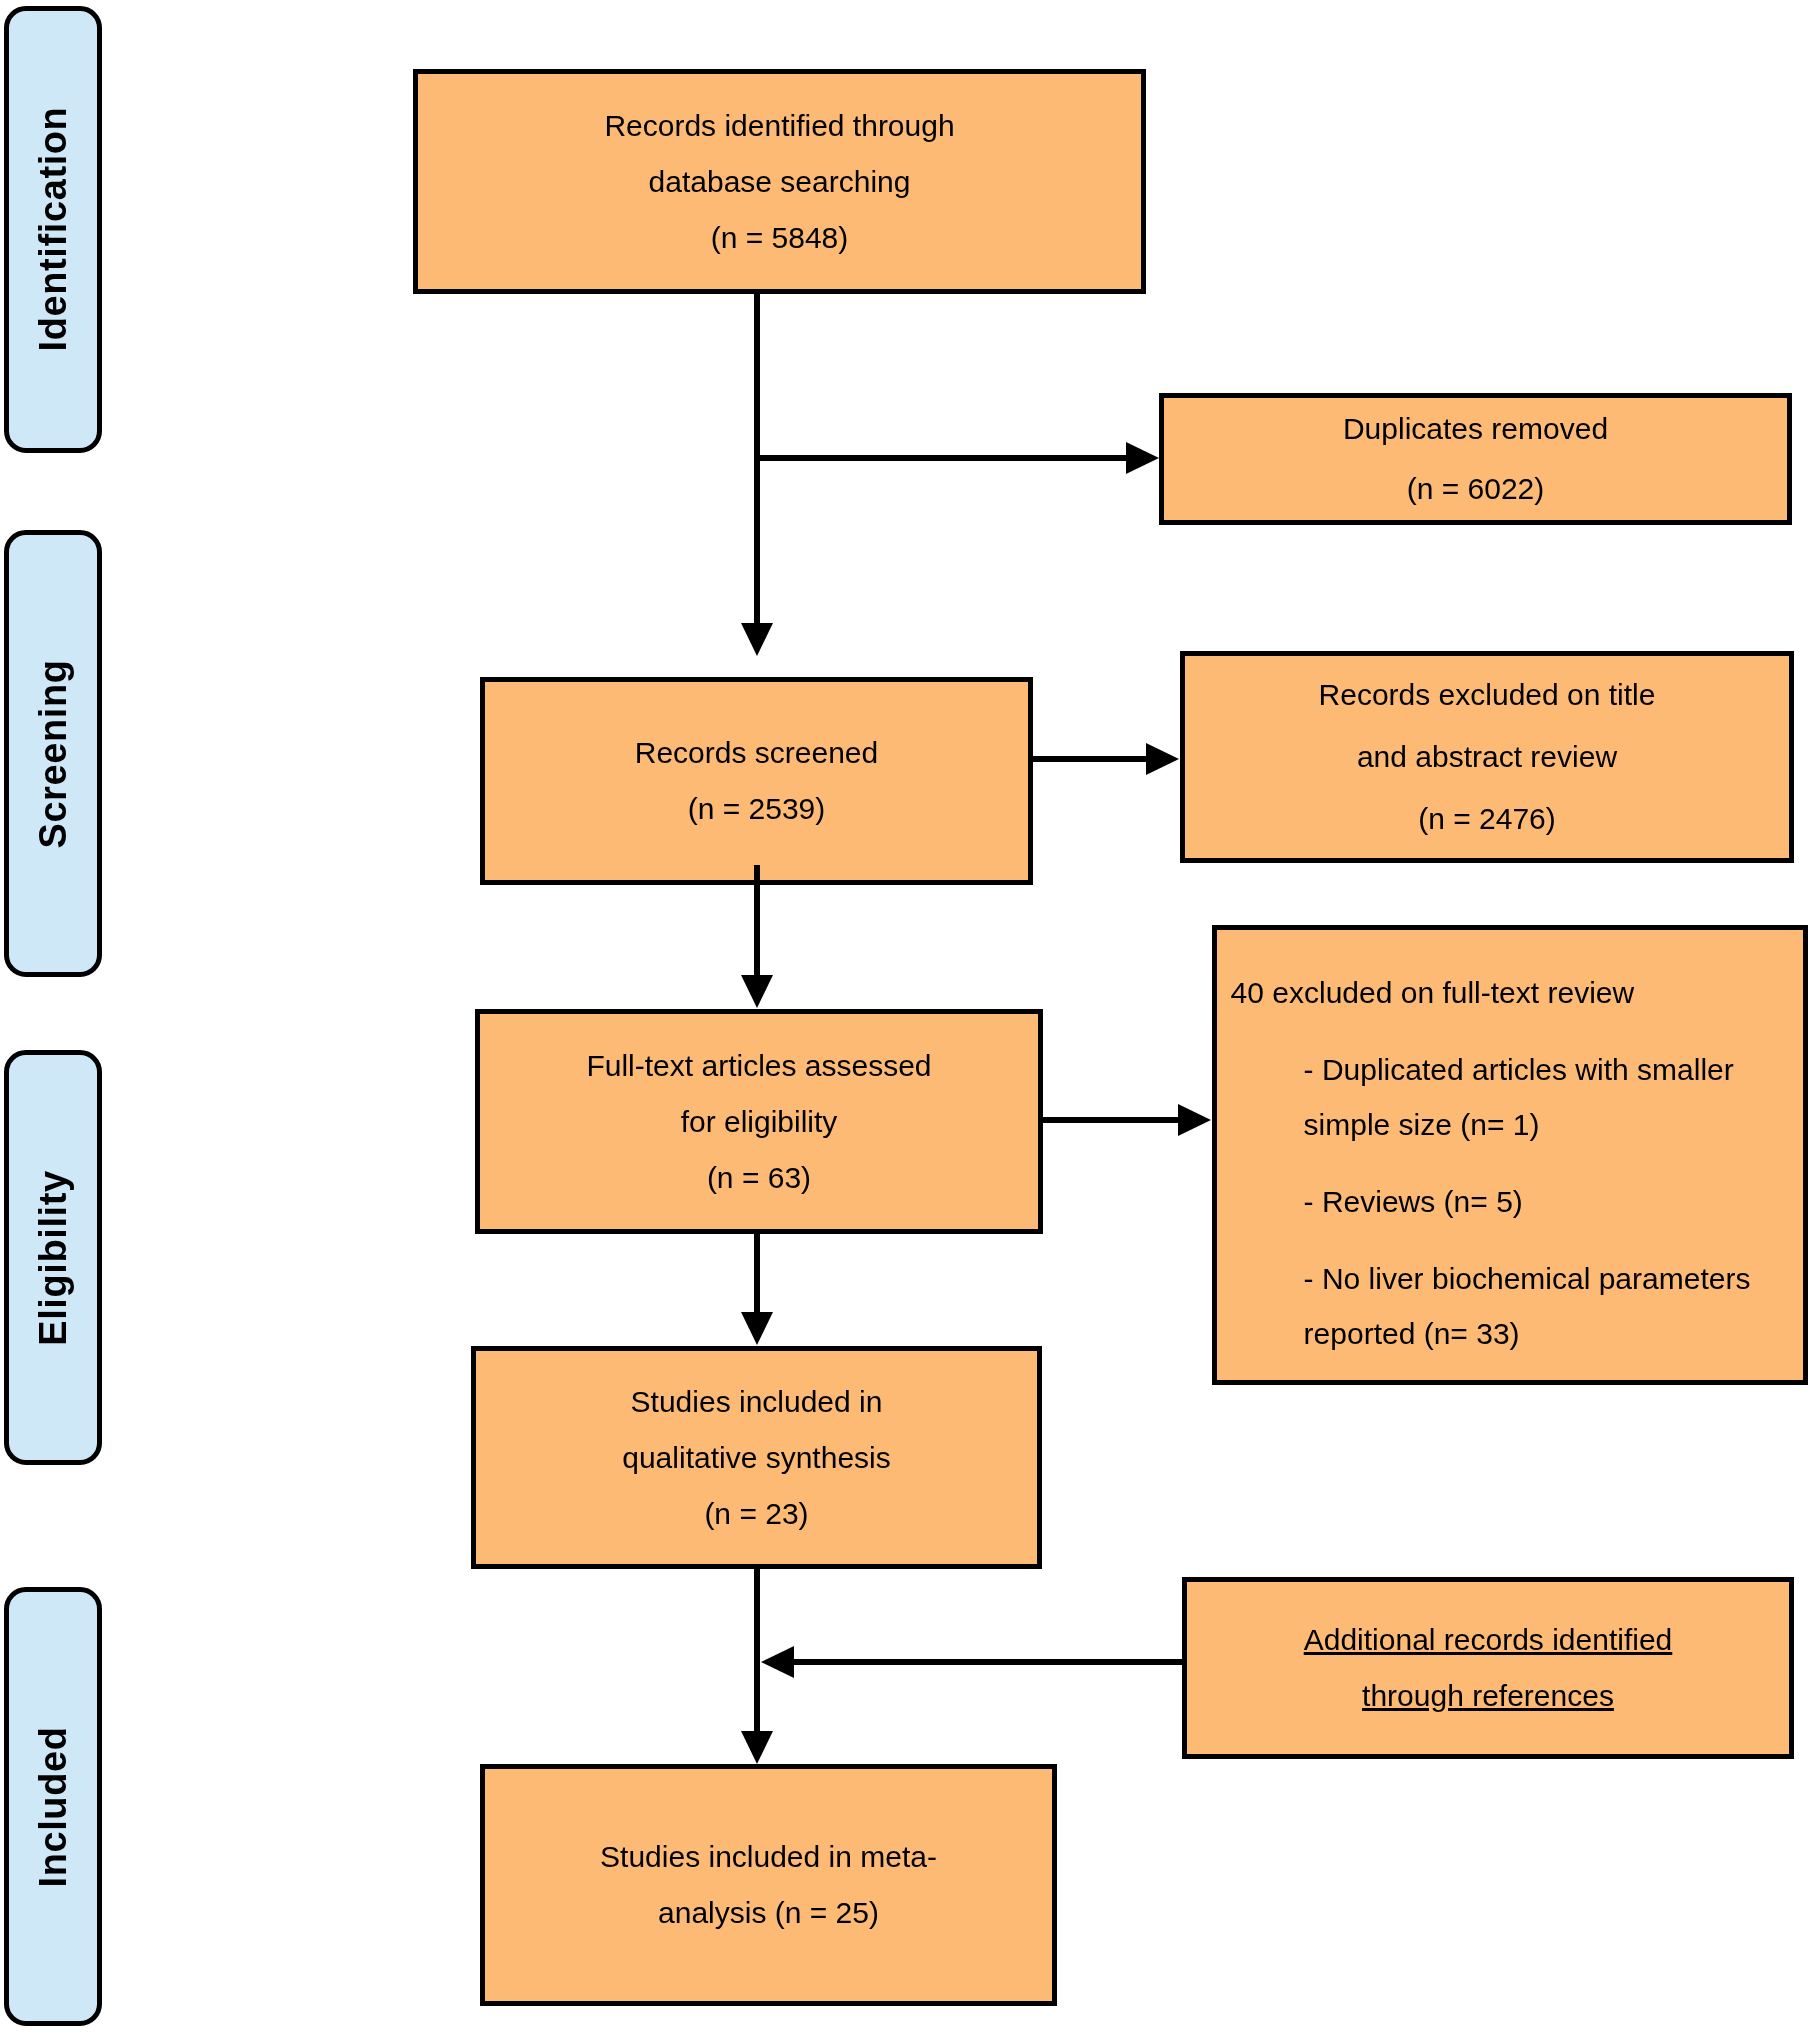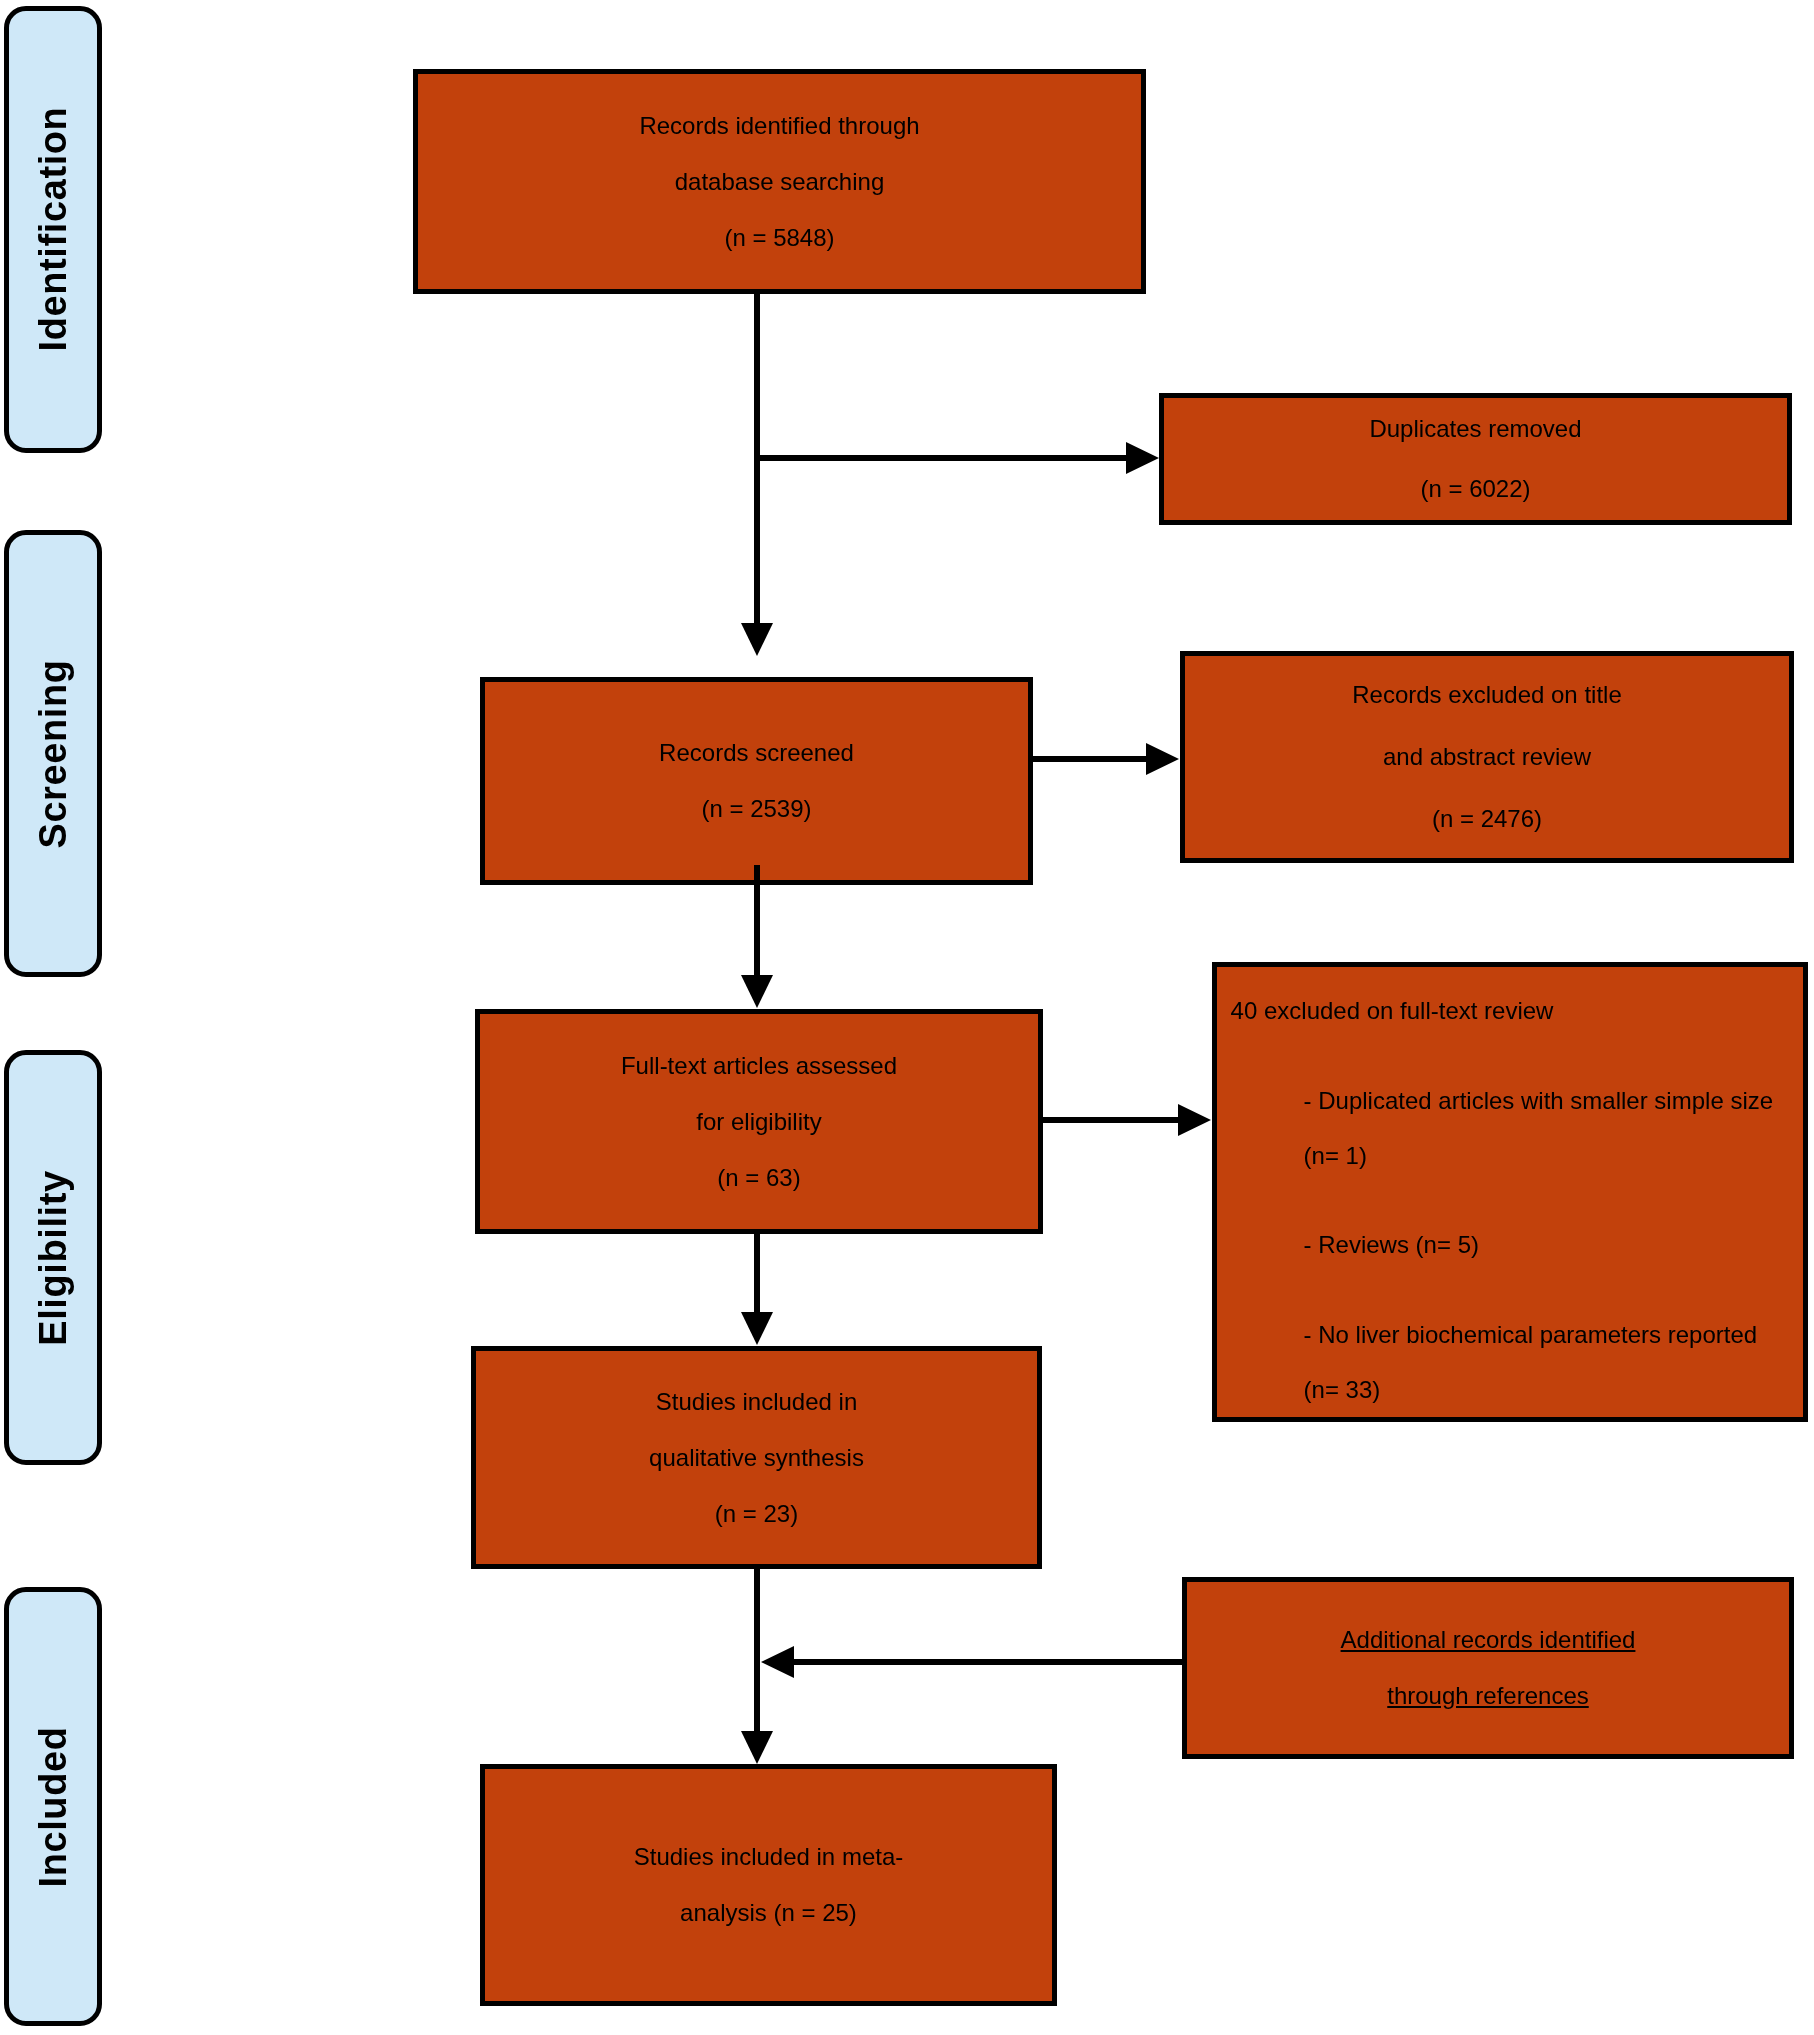--- a/index.html
+++ b/index.html
@@ -29,40 +29,39 @@
     transform: translate(-50%, -50%) rotate(-90deg);
     white-space: nowrap;
     font-size: 38px;
     font-weight: bold;
     letter-spacing: 0.6px;
   }
 
   
   .fbox {
     position: absolute;
-    background: #c2410c;
+    background: #fdba74;
     border: 5.6px solid #000000;
     box-sizing: border-box;
     display: flex;
     flex-direction: column;
     justify-content: center;
     align-items: center;
     text-align: center;
-    font-size: 24px;
+    font-size: 30px;
     line-height: 56px;
   }
   .fbox .ln { width: 100%; }
 
   .fbox.excl40 {
-    justify-content: space-between;
+    justify-content: center;
     align-items: stretch;
     text-align: left;
     padding: 16px 7.4px 0 13.6px;
     line-height: 55px;
-    margin-top: 37px;
   }
   .excl40 .x-title { margin: 0; }
   .excl40 .item { margin: 22px 0 0 73px; }
 
   
   .line { position: absolute; background: #000000; }
   .vline { width: 6.2px; }
   .hline { height: 6.2px; }
   .arr { position: absolute; width: 0; height: 0; }
   .arr-down  { border-left: 16px solid transparent; border-right: 16px solid transparent; border-top: 33px solid #000000; }

